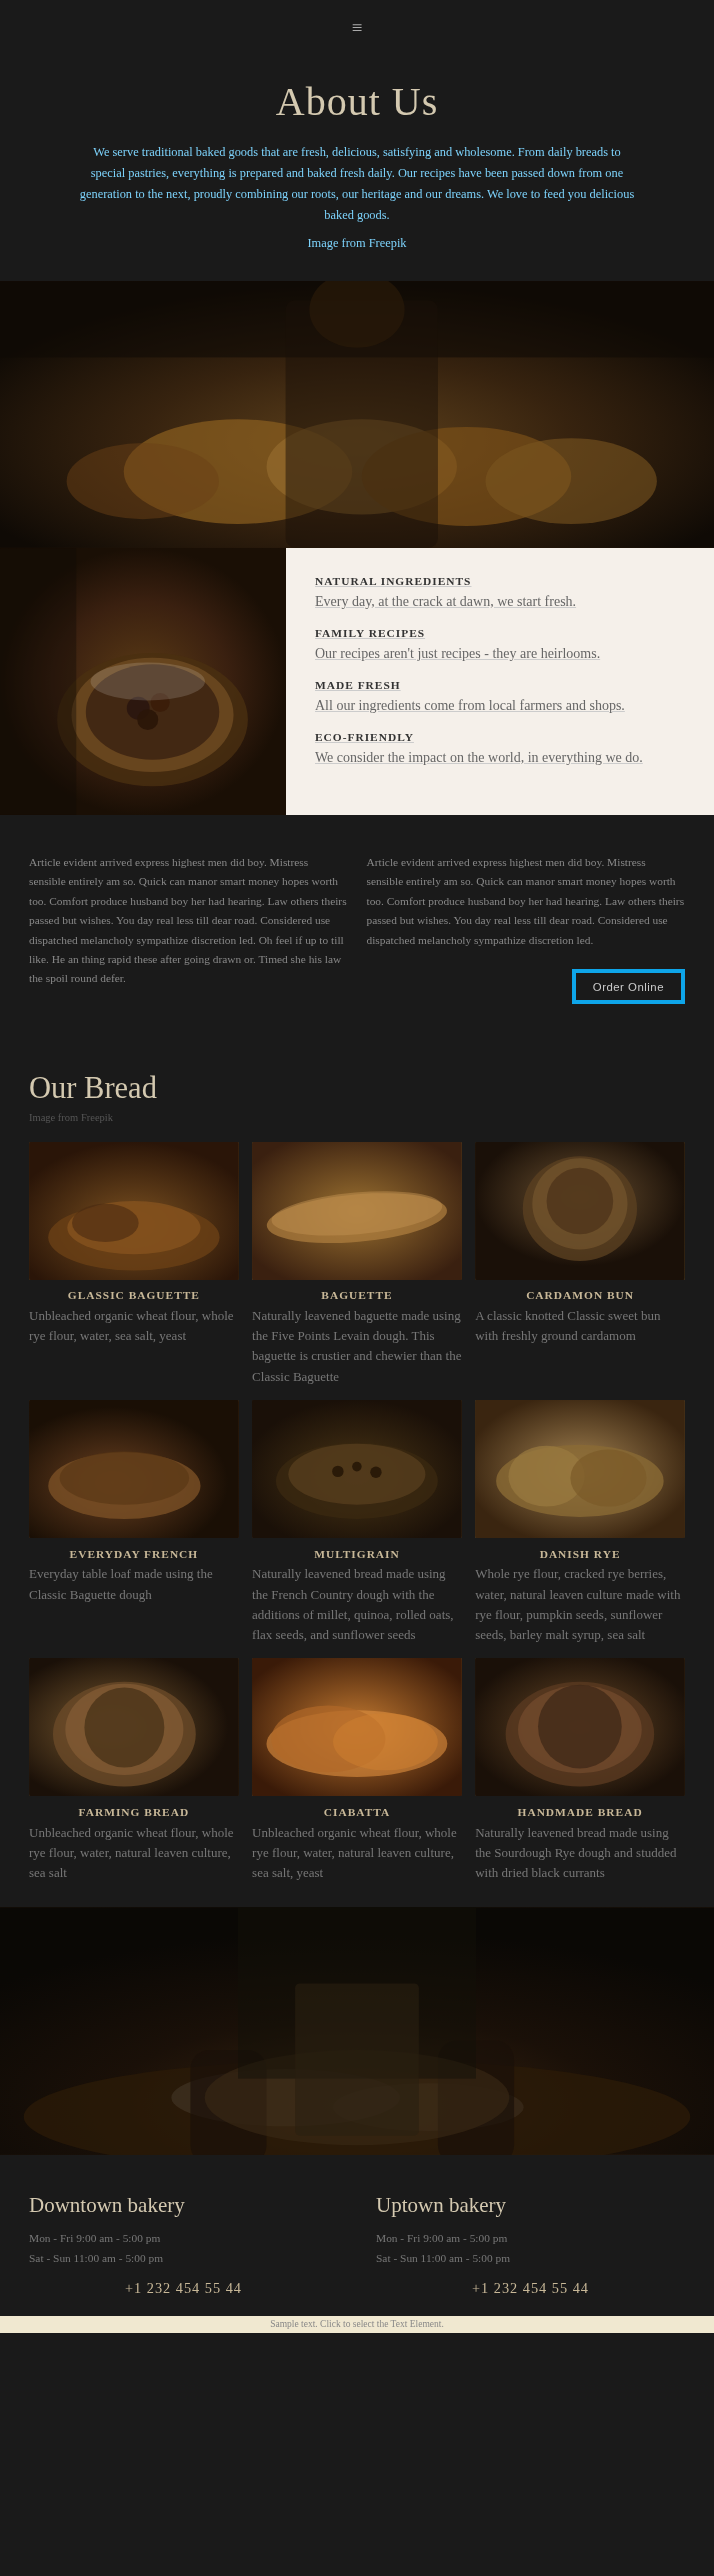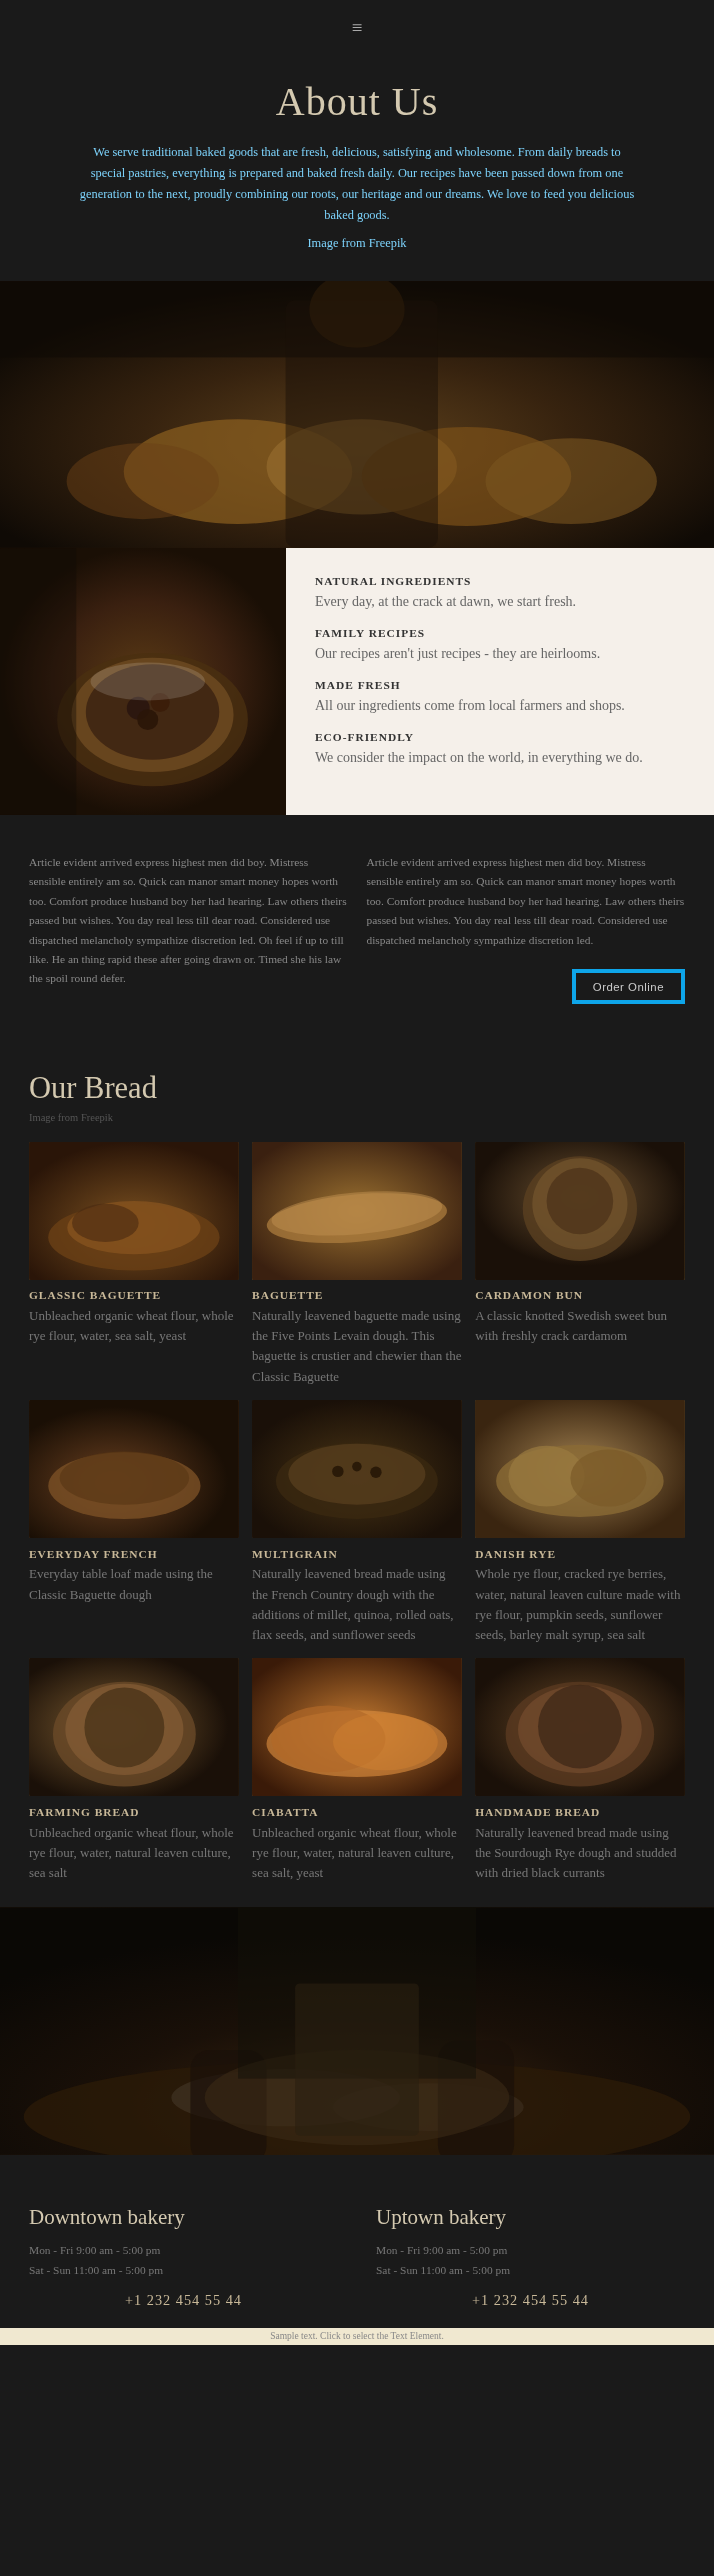--- a/index.html
+++ b/index.html
@@ -73,20 +73,21 @@
       background: radial-gradient(ellipse at 50% 60%, #4a3010 0%, #2a1a08 50%, #1a1008 100%);
       flex-shrink: 0;
       position: relative;
       overflow: hidden;
     }
 
     .features-col {
       flex: 1;
       background: #f5f0ea;
       padding: 27px 29px;
+      text-decoration: underline;
     }
     .feature-item {
       margin-bottom: 15.2px;
     }
     .feature-title {
       font-size: 11.4px;
       font-weight: bold;
       color: #333;
       letter-spacing: 1px;
       text-transform: uppercase;
@@ -145,20 +146,21 @@
     }
 
     .bread-grid {
       display: grid;
       grid-template-columns: repeat(3, 1fr);
       gap: 13.3px;
     }
     .bread-item {
       display: flex;
       flex-direction: column;
+      align-items: center;
     }
     .bread-img {
       width: 100%;
       height: 138px;
       margin-bottom: 9.5px;
       border-radius: 1.9px;
       overflow: hidden;
       position: relative;
     }
 
@@ -192,21 +194,21 @@
       width: 714px;
       height: 248px;
       background: linear-gradient(135deg, #2a1a08 0%, #1a1008 40%, #3a2510 70%, #2a1a10 100%);
       position: relative;
       overflow: hidden;
     }
 
     
     .footer {
       background: #1a1a1a;
-      padding: 50px 29px 19px;
+      padding: 38px 29px 19px;
       display: flex;
       gap: 38px;
     }
     .footer-col {
       flex: 1;
     }
     .footer-title {
       font-size: 21px;
       color: #d4c9b0;
       font-weight: 300;
@@ -381,21 +383,21 @@
               <stop offset="0%" stop-color="#6a5030"></stop>
               <stop offset="100%" stop-color="#1a1008"></stop>
             </radialGradient>
             <rect width="220" height="145" fill="url(#g3)"></rect>
             <ellipse cx="110" cy="70" rx="60" ry="55" fill="#5a4020" opacity="0.8"></ellipse>
             <ellipse cx="110" cy="65" rx="50" ry="48" fill="#7a5a30" opacity="0.6"></ellipse>
             <circle cx="110" cy="62" r="35" fill="#4a3018" opacity="0.7"></circle>
           </svg>
       </div>
       <div class="bread-name">CARDAMON BUN</div>
-      <div class="bread-desc">A classic knotted Swedish sweet bun with freshly crack cardamom</div>
+      <div class="bread-desc">A classic knotted Classic sweet bun with freshly ground cardamom</div>
     </div>
       <div class="bread-item">
       <div class="bread-img everyday">
         <svg viewBox="0 0 220 145" xmlns="http://www.w3.org/2000/svg">
             <rect width="220" height="145" fill="#1a0f05"></rect>
             <radialGradient id="g4" cx="40%" cy="60%" r="55%">
               <stop offset="0%" stop-color="#6a4020"></stop>
               <stop offset="100%" stop-color="#1a0f05"></stop>
             </radialGradient>
             <rect width="220" height="145" fill="url(#g4)"></rect>

